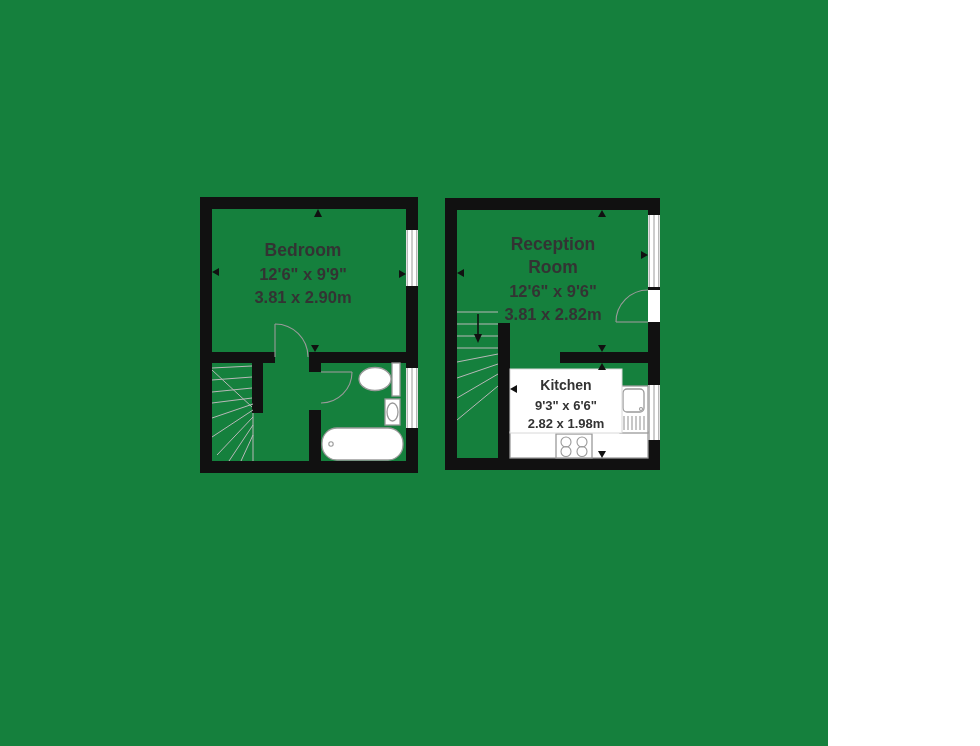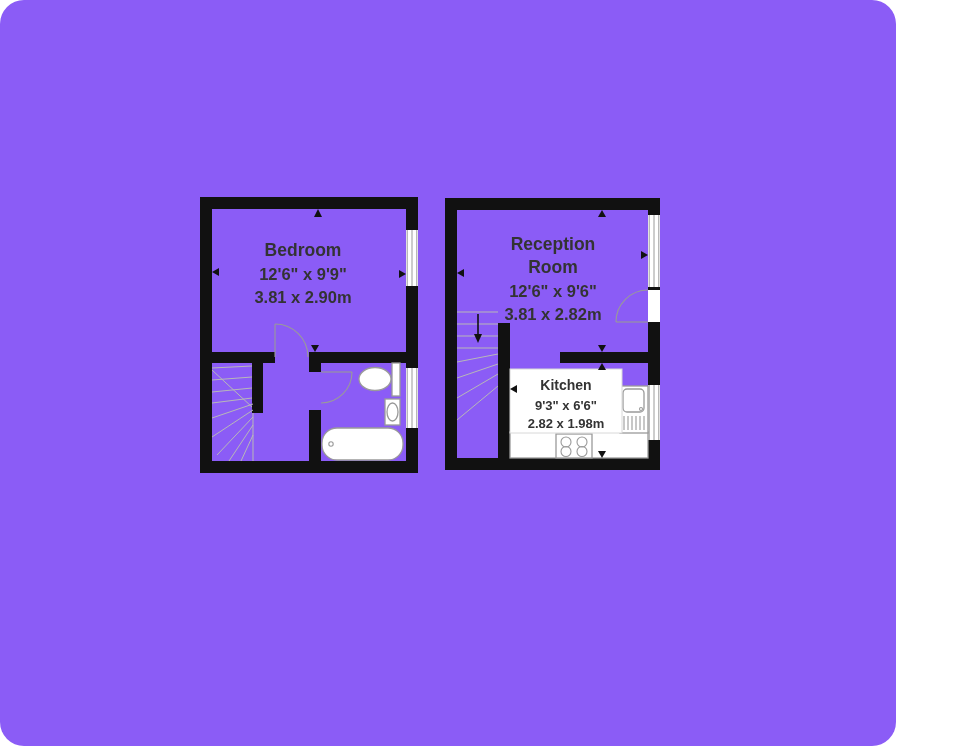--- a/index.html
+++ b/index.html
@@ -1,17 +1,17 @@
 <!DOCTYPE html>
 <html><head>
 <meta charset="utf-8">
 <style>
   html,body{margin:0;padding:0;background:#ffffff;}
-  .canvas{position:relative;width:896px;height:746px;background:#8b5cf6;overflow:hidden;
-          font-family:"Liberation Sans", sans-serif;border-radius:24px;}
+  .canvas{position:relative;width:828px;height:746px;background:#15803d;overflow:hidden;
+          font-family:"Liberation Sans", sans-serif;}
   svg{display:block;}
   .wall{fill:#111111;}
   .fixture{fill:#ffffff;stroke:#9a9a9a;stroke-width:1.3;}
   .fixline{fill:none;stroke:#9a9a9a;stroke-width:1.1;}
   .stair{fill:none;stroke:#b8b8b8;stroke-width:1;}
   .glass{fill:none;stroke:#9a9a9a;stroke-width:1;}
   .arrow{fill:#111111;}
   .roomlabel{font-size:17.5px;font-weight:bold;fill:#333333;text-anchor:middle;}
   .roomdim{font-size:16.5px;font-weight:bold;fill:#333333;text-anchor:middle;}
   .kitchenlabel{font-size:14px;font-weight:bold;fill:#333333;text-anchor:middle;}

